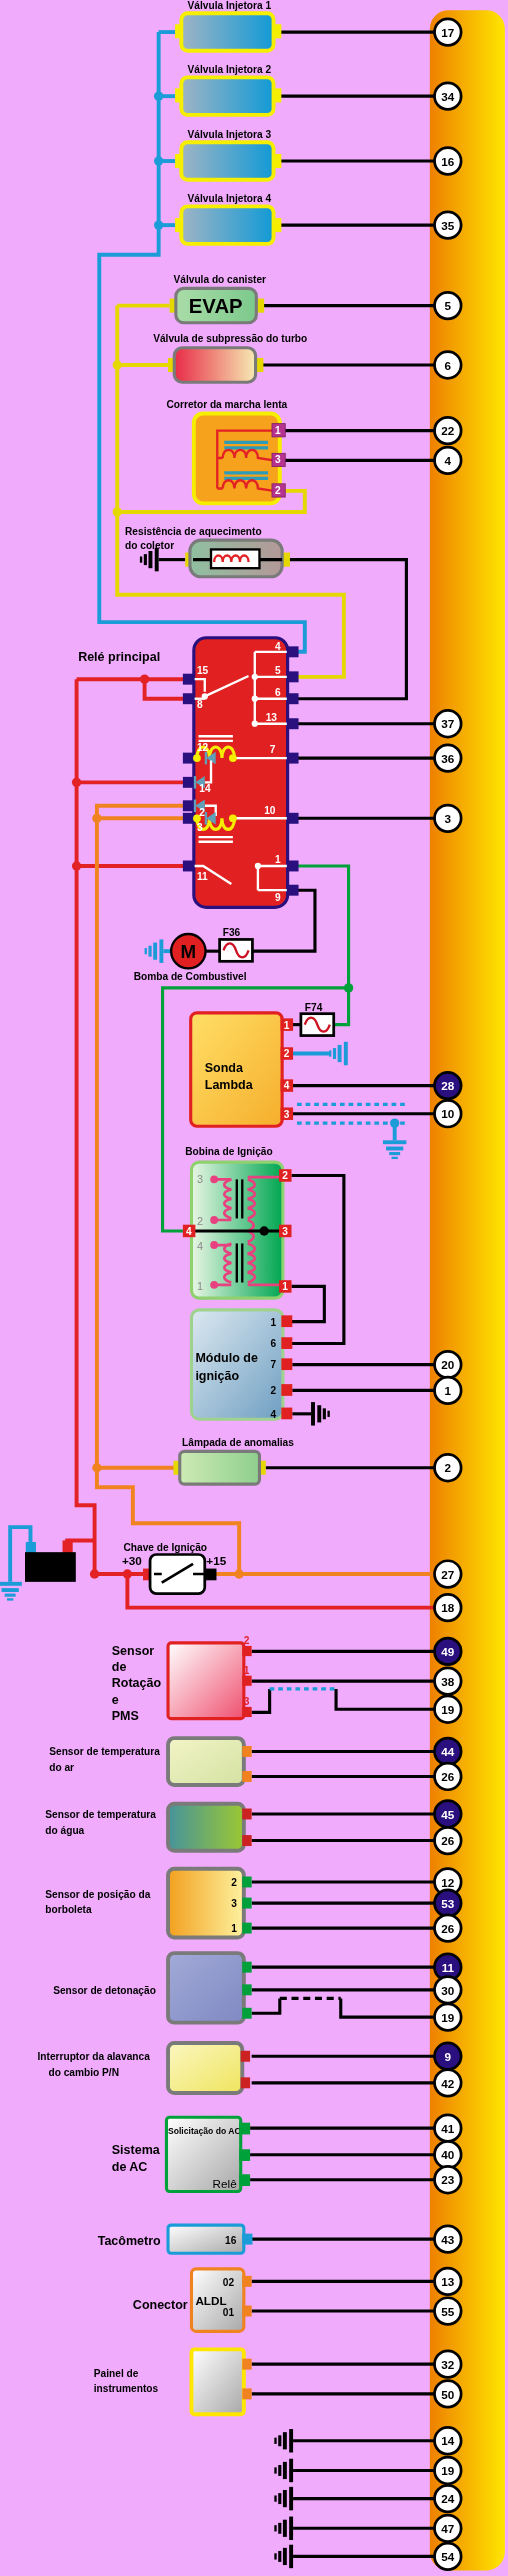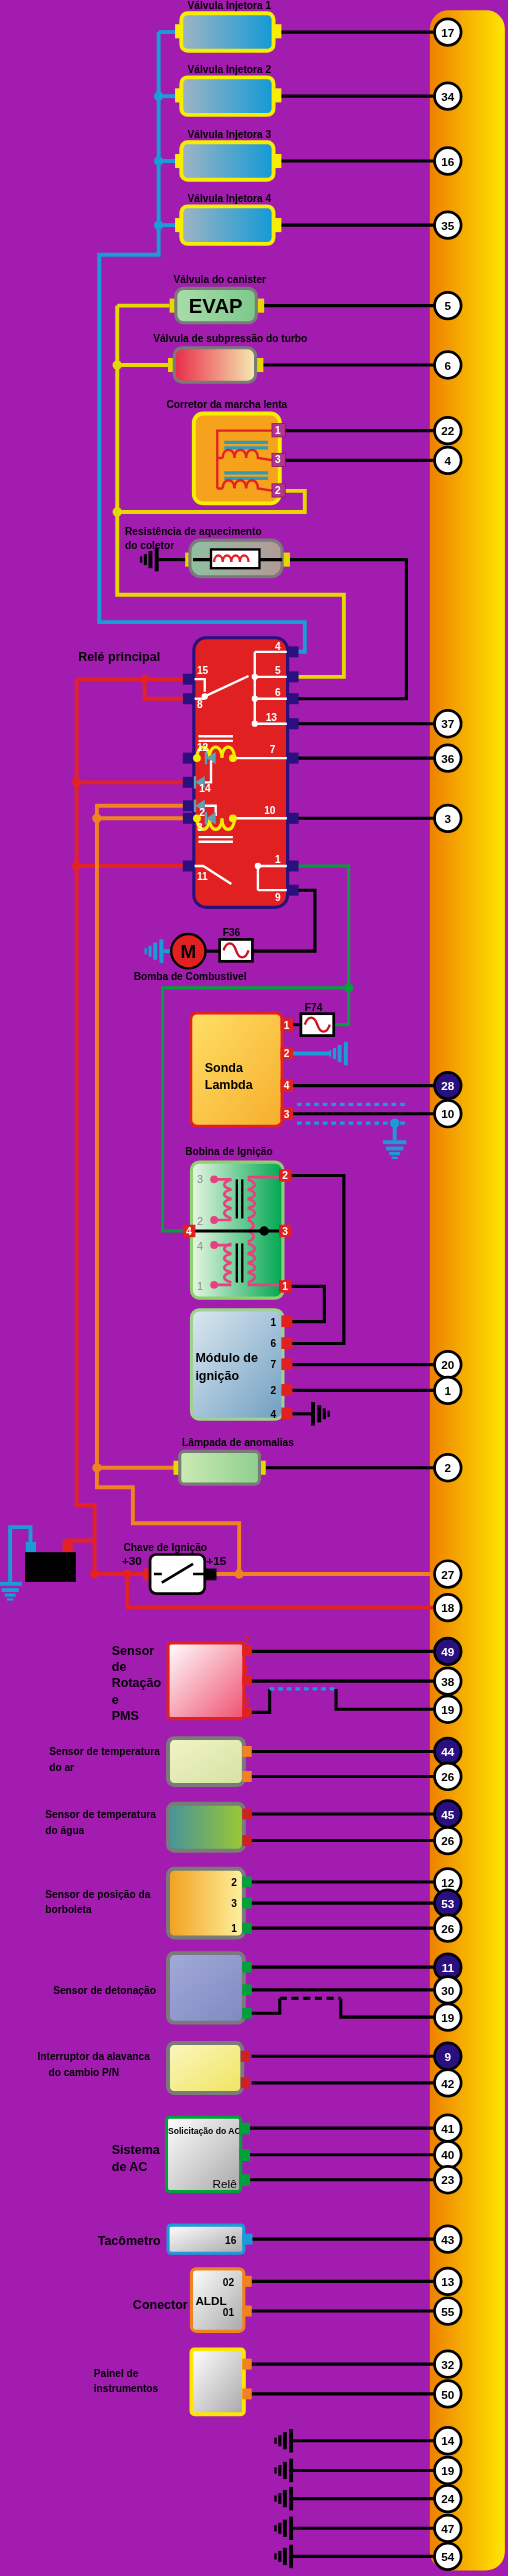--- a/index.html
+++ b/index.html
@@ -1,16 +1,16 @@
 <!DOCTYPE html>
 <html style="font-size:12.5px"><head>
 <meta charset="utf-8">
 <style>
   html,body{margin:0;padding:0;background:#fff;}
-  .stage{position:relative;width:508px;height:2576px;background:#a21caf;overflow:hidden;}
+  .stage{position:relative;width:508px;height:2576px;background:#f0abfc;overflow:hidden;}
   svg{position:absolute;left:0;top:0;}
   text{font-family:"Liberation Sans","DejaVu Sans",sans-serif;fill:#000;}
   .lbl{font-size:16px;font-weight:bold;}
   .lbl13{font-size:13px;font-weight:bold;}
   .pinw{font-size:13px;font-weight:bold;fill:#fff;}
   .pinb{font-size:13px;font-weight:bold;fill:#000;}
   .pinr{font-size:13px;font-weight:bold;fill:#e32225;}
   .ping{font-size:14px;fill:#8a8a8a;}
   .cnum{font-size:15px;font-weight:bold;fill:#000;text-anchor:middle;}
   .cnumw{font-size:15px;font-weight:bold;fill:#fff;text-anchor:middle;}

